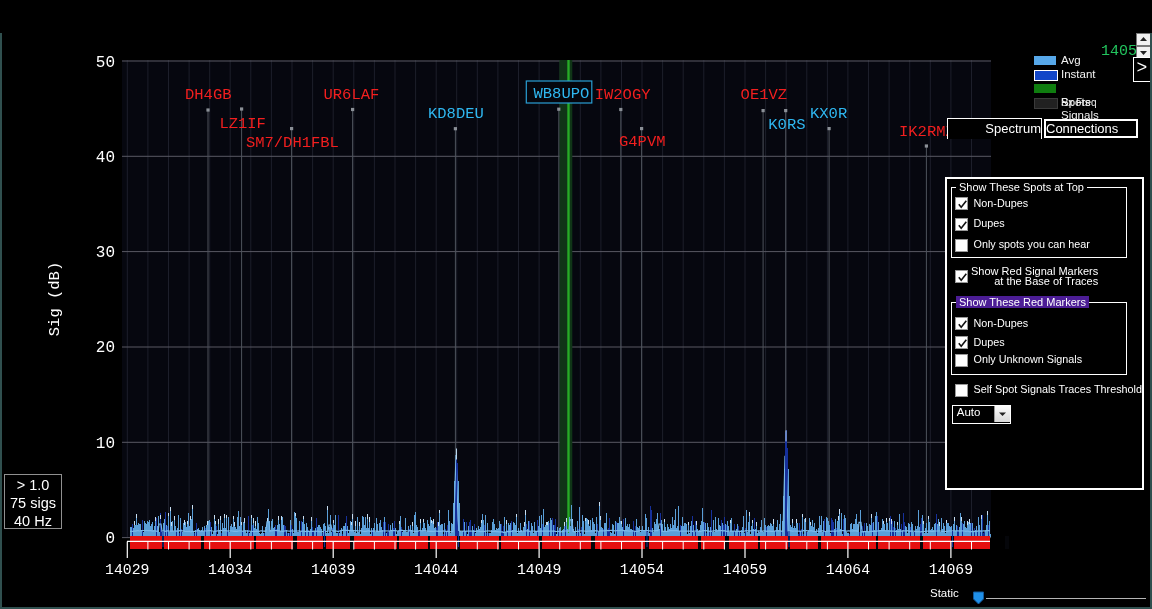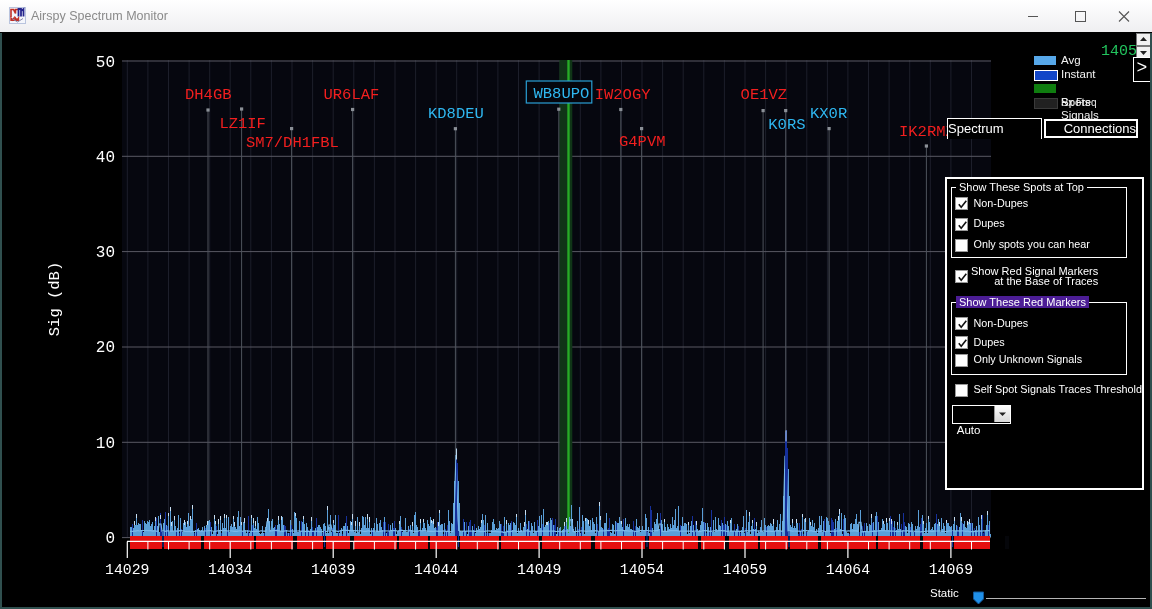--- a/index.html
+++ b/index.html
@@ -1,33 +1,18 @@
 <!DOCTYPE html>
 <html><head><meta charset="utf-8"><style>
 html,body{margin:0;padding:0;background:#000;}
 #win{position:relative;width:1152px;height:609px;background:#000;overflow:hidden;}
 </style></head>
 <body>
 <div id="win">
 
-<div style="position:absolute;left:0;top:0;width:1152px;height:32px;background:linear-gradient(#ffffff,#efeff1);z-index:5;">
-  <svg style="position:absolute;left:9px;top:7px;" width="17" height="17" viewBox="0 0 17 17">
-    <rect x="0.5" y="0.5" width="16" height="16" fill="#f4f6fb" stroke="#b9c4de"></rect>
-    <path d="M2 10 L2 2.5 L4.5 2.5 L6.5 6.5 L6.5 2.5 L9 2.5" fill="none" stroke="#c03028" stroke-width="1.6"></path>
-    <path d="M9.5 9.5 L9.5 2 L12 2 L12 9.5 M12 4 L14.5 2 L14.5 9.5" fill="none" stroke="#26268e" stroke-width="1.8"></path>
-    <path d="M2 14 L2 11 L3.5 13 L5 11 L5 14 M6.5 14 L6.5 11 L8 13 L9.5 11 L9.5 14" fill="none" stroke="#c03028" stroke-width="1.4"></path>
-    <path d="M3 11.5 L8.5 15 L14 11.5" fill="none" stroke="#88a" stroke-width="1"></path>
-  </svg>
-  <div style="position:absolute;left:31px;top:8.5px;font-family:'Liberation Sans',sans-serif;font-size:12.5px;color:#8a8a8a;">Airspy Spectrum Monitor</div>
-  <svg style="position:absolute;left:1024px;top:8px;" width="120" height="16" viewBox="0 0 120 16">
-    <path d="M4 8.5 H14" stroke="#555" stroke-width="1"></path>
-    <rect x="51.5" y="3.5" width="10" height="10" fill="none" stroke="#555" stroke-width="1"></rect>
-    <path d="M95 3.5 L105 13.5 M105 3.5 L95 13.5" stroke="#555" stroke-width="1.1"></path>
-  </svg>
-</div>
 <svg style="position:absolute;left:0;top:0;z-index:0;" width="1152" height="609" viewBox="0 0 1152 609">
 <rect x="122" y="60" width="869" height="477.6" fill="#06070f"></rect>
 <path d="M127.3 60V537.6 M147.9 60V537.6 M168.5 60V537.6 M189.1 60V537.6 M209.7 60V537.6 M230.2 60V537.6 M250.8 60V537.6 M271.4 60V537.6 M292.0 60V537.6 M312.6 60V537.6 M333.2 60V537.6 M353.8 60V537.6 M374.4 60V537.6 M395.0 60V537.6 M415.6 60V537.6 M436.2 60V537.6 M456.7 60V537.6 M477.3 60V537.6 M497.9 60V537.6 M518.5 60V537.6 M539.1 60V537.6 M559.7 60V537.6 M580.3 60V537.6 M600.9 60V537.6 M621.5 60V537.6 M642.0 60V537.6 M662.6 60V537.6 M683.2 60V537.6 M703.8 60V537.6 M724.4 60V537.6 M745.0 60V537.6 M765.6 60V537.6 M786.2 60V537.6 M806.8 60V537.6 M827.4 60V537.6 M847.9 60V537.6 M868.5 60V537.6 M889.1 60V537.6 M909.7 60V537.6 M930.3 60V537.6 M950.9 60V537.6 M971.5 60V537.6" stroke="#1d1f2b" stroke-width="1" fill="none"></path>
 <path d="M122 537.6H991 M122 442.3H991 M122 347.0H991 M122 251.6H991 M122 156.3H991 M122 61.0H991" stroke="#595963" stroke-width="1" fill="none"></path>
 <rect x="559.4" y="60" width="12.9" height="475" fill="#103517"></rect>
 <rect x="567.3" y="60" width="2.4" height="475" fill="#27ac27"></rect>
 <path d="M208.0 110.0V535 M241.6 109.0V535 M291.6 128.6V535 M352.6 109.5V535 M455.4 128.7V535 M558.8 109.2V535 M620.8 109.5V535 M641.6 128.6V535 M763.1 110.6V535 M785.7 110.6V535 M829.1 128.6V535 M926.4 146.0V535" stroke="#4e535c" stroke-width="1" fill="none"></path>
 <rect x="206.4" y="108.4" width="3.2" height="3.2" fill="#8b9097"></rect>
 <rect x="240.0" y="107.4" width="3.2" height="3.2" fill="#8b9097"></rect>
 <rect x="290.0" y="127.0" width="3.2" height="3.2" fill="#8b9097"></rect>
@@ -120,27 +105,28 @@
     <div style="position:absolute;left:1034px;top:97.5px;width:22px;height:9px;background:#212121;border:1px solid #3a3a3a;z-index:1;"></div>
     <div style="position:absolute;left:1061px;top:95.5px;font-family:'Liberation Sans',sans-serif;font-size:11.5px;color:#f2f2f2;z-index:1;line-height:13px;">Spots</div>
     <div style="position:absolute;left:1061px;top:109.4px;font-family:'Liberation Sans',sans-serif;font-size:11.5px;color:#f2f2f2;z-index:1;line-height:13px;">Signals</div>
 <div style="position:absolute;left:1136px;top:33px;width:15px;height:12.5px;background:#f0f0f0;border:1px solid #777;box-sizing:border-box;z-index:1;line-height:0;"><svg width="13" height="11" viewBox="0 0 13 11">
         <path d="M3 7 L6.5 3 L10 7z" fill="#222"></path>
       </svg></div>
     <div style="position:absolute;left:1136px;top:45.5px;width:15px;height:12.5px;background:#f0f0f0;border:1px solid #777;box-sizing:border-box;z-index:1;line-height:0;"><svg width="13" height="11" viewBox="0 0 13 11">
         <path d="M3 4 L6.5 8 L10 4z" fill="#222"></path>
       </svg></div>
     <div style="position:absolute;left:1133px;top:57px;width:18px;height:25px;border:1.5px solid #fff;background:#000;box-sizing:border-box;color:#fff;font-family:'Liberation Mono',monospace;font-size:18px;text-align:center;line-height:21px;z-index:1;">&gt;</div>
+    <div style="position:absolute;left:4px;top:474px;width:58px;height:55px;border:1px solid #909090;background:#000;font-family:'Liberation Sans',sans-serif;font-size:14.5px;color:#fff;text-align:center;line-height:18px;box-sizing:border-box;padding-top:1px;z-index:1;">&gt; 1.0<br>75 sigs<br>40 Hz</div>
     <div style="position:absolute;left:930px;top:587px;font-family:'Liberation Sans',sans-serif;font-size:11.5px;color:#fff;z-index:1;">Static</div>
     <div style="position:absolute;left:986px;top:597.5px;width:160px;height:1.2px;background:#b5b5b5;z-index:1;"></div>
     <svg style="position:absolute;left:972px;top:591px;z-index:1;" width="13" height="14" viewBox="0 0 13 14">
       <path d="M1.5 1 H11.5 V8 L6.5 13 L1.5 8 Z" fill="#2090e8" stroke="#11589c" stroke-width="1"></path>
     </svg>
-<div style="position:absolute;left:947px;top:118px;width:95px;height:21px;background:#000;border:1.5px solid #fff;border-bottom:none;font-family:'Liberation Sans',sans-serif;font-size:13px;color:#fff;text-align:left;line-height:20px;box-sizing:border-box;z-index:3;">Spectrum</div>
-    <div style="position:absolute;left:1044px;top:119px;width:94px;height:19px;background:#000;border:2px solid #fff;font-family:'Liberation Sans',sans-serif;font-size:13px;color:#fff;text-align:right;line-height:15px;box-sizing:border-box;z-index:3;">Connections</div>
+<div style="position:absolute;left:947px;top:118px;width:95px;height:21px;background:#000;border:1.5px solid #fff;border-bottom:none;font-family:'Liberation Sans',sans-serif;font-size:13px;color:#fff;text-align:right;line-height:20px;box-sizing:border-box;z-index:3;">Spectrum</div>
+    <div style="position:absolute;left:1044px;top:119px;width:94px;height:19px;background:#000;border:2px solid #fff;font-family:'Liberation Sans',sans-serif;font-size:13px;color:#fff;text-align:left;line-height:15px;box-sizing:border-box;z-index:3;">Connections</div>
 <div style="position:absolute;left:945px;top:137px;width:199px;height:313px;background:#000;border:2px solid #fff;box-sizing:border-box;z-index:2;margin-top:40px;">
       <div style="position:absolute;left:4px;top:8px;width:174px;height:68.5px;border:1px solid #fff;"></div>
 <div style="position:absolute;left:9px;top:1.5px;background:#000;padding:0 3px;font-family:'Liberation Sans',sans-serif;font-size:11px;color:#fff;white-space:nowrap;">Show These Spots at Top</div>
 <div style="position:absolute;left:8.4px;top:90.8px;width:13px;height:13px;background:#fff;border:1px solid #999;box-sizing:border-box;line-height:0;"><svg width="13" height="13" viewBox="0 0 13 13">
           <path d="M2.8 6.3 L5.2 9.2 L10.3 2.8" stroke="#111" stroke-width="1.6" fill="none"></path>
         </svg></div>
 <div style="position:absolute;left:24px;top:86.5px;font-family:'Liberation Sans',sans-serif;font-size:11px;color:#fff;line-height:10.4px;white-space:nowrap;text-align:right;">Show Red Signal Markers<br><span style="padding-left:9px;">at the Base of Traces</span></div>
 <div style="position:absolute;left:4px;top:123px;width:174px;height:71px;border:1px solid #fff;"></div>
 <div style="position:absolute;left:9px;top:117px;background:#4c1d95;padding:0 3px;font-family:'Liberation Sans',sans-serif;font-size:11px;color:#fff;white-space:nowrap;">Show These Red Markers</div>
 <div style="position:absolute;left:8.4px;top:18.3px;width:13px;height:13px;background:#fff;border:1px solid #999;box-sizing:border-box;line-height:0;"><svg width="13" height="13" viewBox="0 0 13 13">
@@ -159,21 +145,21 @@
 <div style="position:absolute;left:26.5px;top:136.5px;font-family:'Liberation Sans',sans-serif;font-size:10.8px;color:#fff;white-space:nowrap;line-height:15px;">Non-Dupes</div>
 <div style="position:absolute;left:8.4px;top:157.3px;width:13px;height:13px;background:#fff;border:1px solid #999;box-sizing:border-box;line-height:0;"><svg width="13" height="13" viewBox="0 0 13 13">
           <path d="M2.8 6.3 L5.2 9.2 L10.3 2.8" stroke="#111" stroke-width="1.6" fill="none"></path>
         </svg></div>
 <div style="position:absolute;left:26.5px;top:155.5px;font-family:'Liberation Sans',sans-serif;font-size:10.8px;color:#fff;white-space:nowrap;line-height:15px;">Dupes</div>
 <div style="position:absolute;left:8.4px;top:175.0px;width:13px;height:13px;background:#fff;border:1px solid #999;box-sizing:border-box;line-height:0;"></div>
 <div style="position:absolute;left:26.5px;top:173.2px;font-family:'Liberation Sans',sans-serif;font-size:10.8px;color:#fff;white-space:nowrap;line-height:15px;">Only Unknown Signals</div>
 <div style="position:absolute;left:8.4px;top:204.6px;width:13px;height:13px;background:#fff;border:1px solid #999;box-sizing:border-box;line-height:0;"></div>
 <div style="position:absolute;left:26.5px;top:202.8px;font-family:'Liberation Sans',sans-serif;font-size:10.8px;color:#fff;white-space:nowrap;line-height:15px;">Self Spot Signals Traces Threshold</div>
 <div style="position:absolute;left:4.8px;top:226.2px;width:59px;height:19px;border:1.5px solid #fff;background:#000;box-sizing:border-box;">
-        <div style="position:absolute;left:4px;top:18px;font-family:'Liberation Sans',sans-serif;font-size:11.5px;color:#fff;text-align:center;">Auto</div>
+        <div style="position:absolute;left:4px;top:0;font-family:'Liberation Sans',sans-serif;font-size:11.5px;color:#fff;text-align:center;">Auto</div>
         <div style="position:absolute;right:0;top:0;width:15px;height:16px;background:linear-gradient(#fdfdfd,#d8d8d8);border-left:1px solid #999;"><svg width="15" height="16" viewBox="0 0 15 16">
             <path d="M4 6.5 L7.5 10 L11 6.5z" fill="#222"></path>
           </svg></div>
       </div>
     </div>
 <div style="position:absolute;left:0;top:33px;width:2px;height:576px;background:#30504f;z-index:6;"></div>
 <div style="position:absolute;right:0;top:33px;width:2px;height:576px;background:#30504f;z-index:6;"></div>
 <div style="position:absolute;left:0;top:606.5px;width:1152px;height:2.5px;background:#30504f;z-index:6;"></div>
 </div>
 

